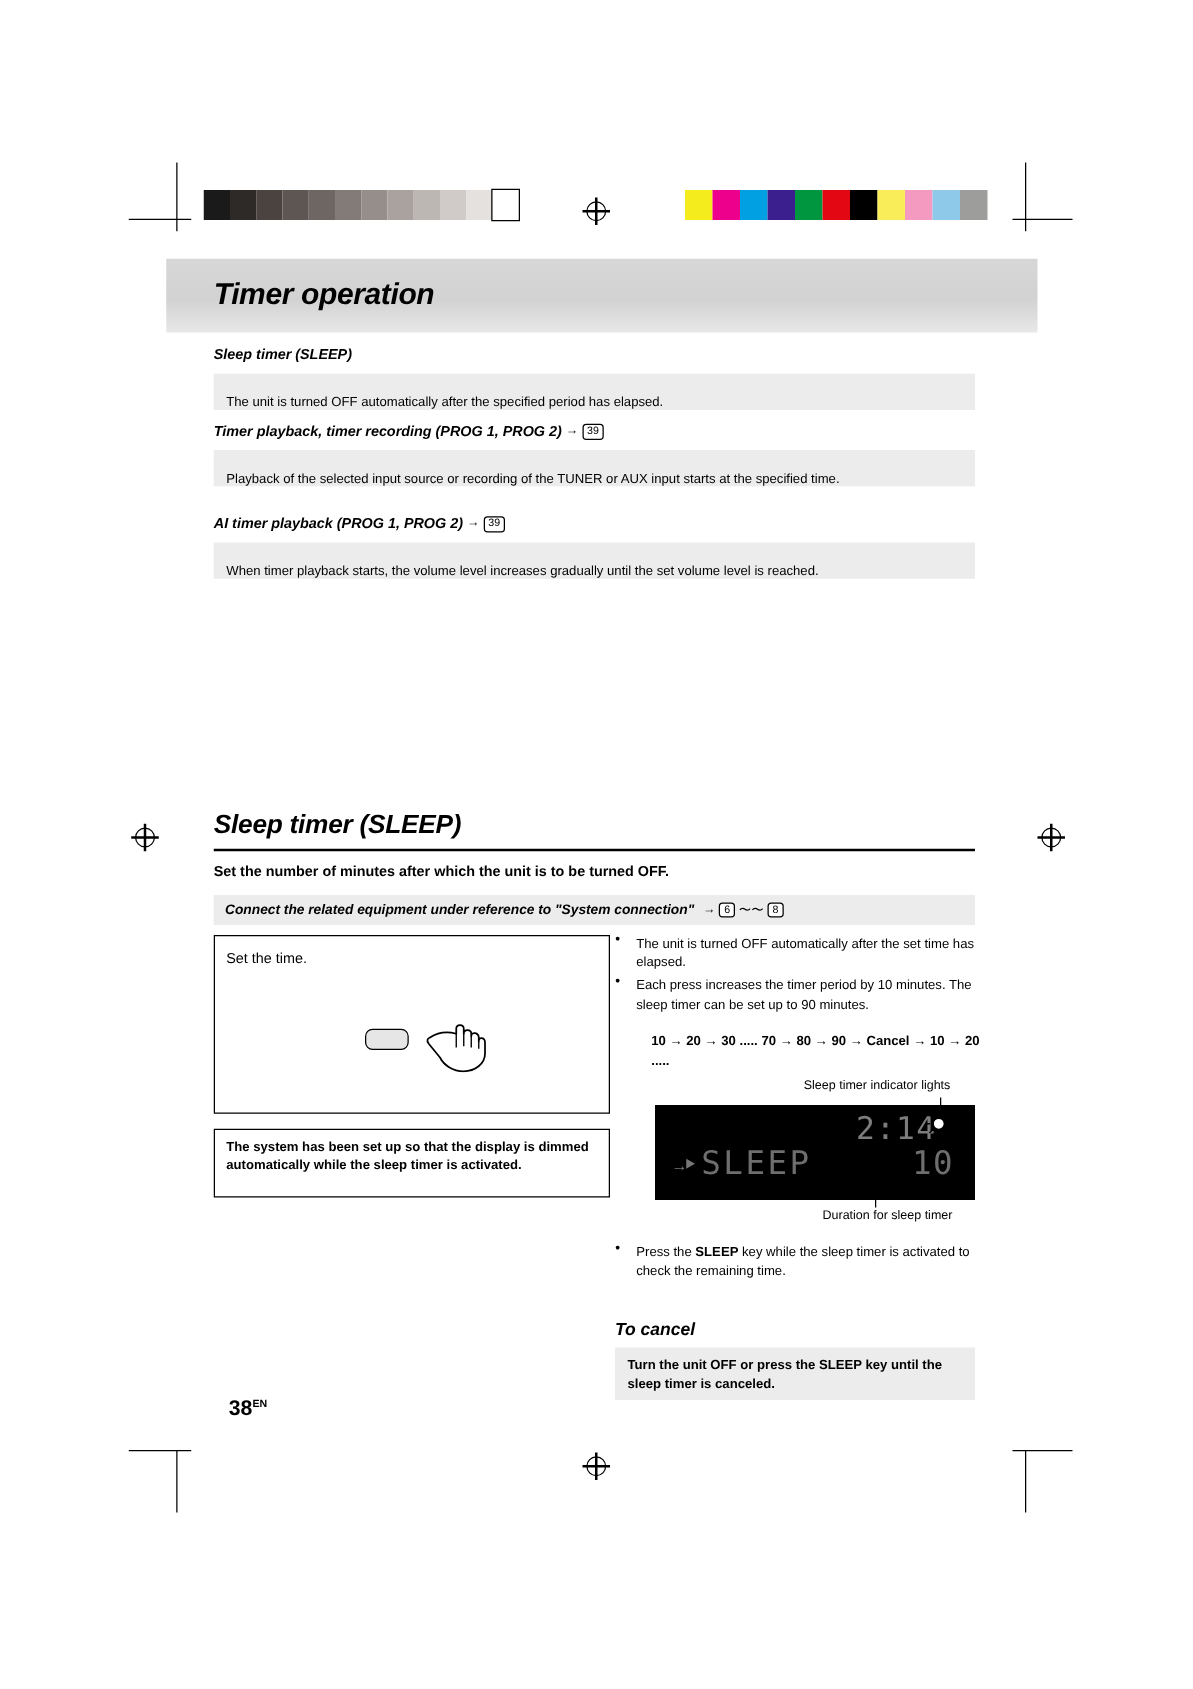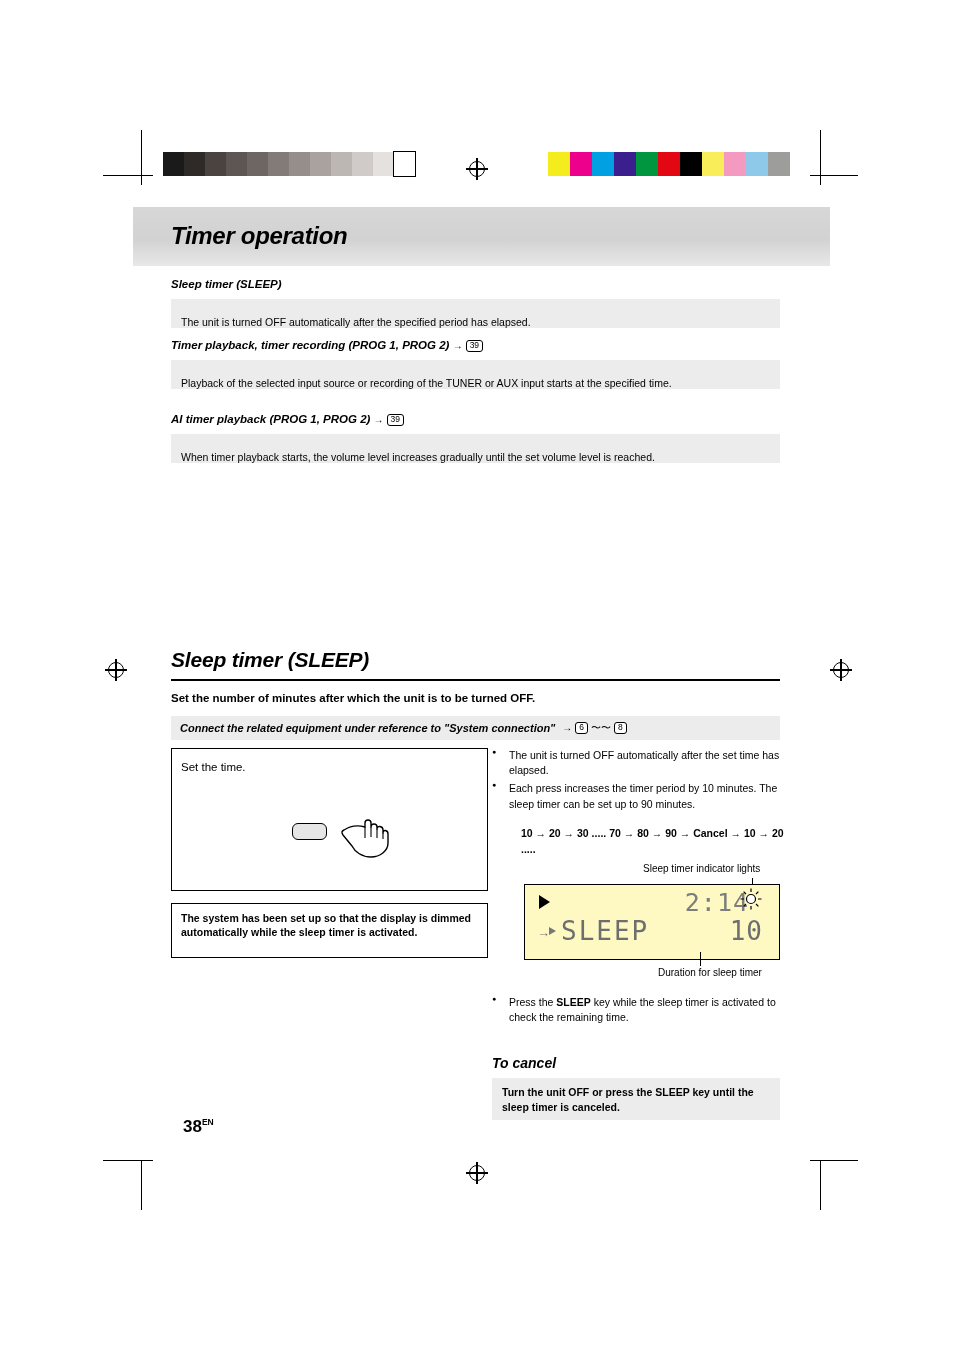--- a/index.html
+++ b/index.html
@@ -241,21 +241,21 @@
 
   
   .lcd {
     position: absolute;
     left: 524px;
     top: 884px;
     width: 256px;
     height: 76px;
     border: 1px solid #000;
     box-sizing: border-box;
-    background: #fef9c3;
+    background: #000000;
   }
   .lcd .play-tri {
     position: absolute;
     left: 14px;
     top: 10px;
     width: 0; height: 0;
     border-left: 11px solid #000;
     border-top: 7px solid transparent;
     border-bottom: 7px solid transparent;
   }

